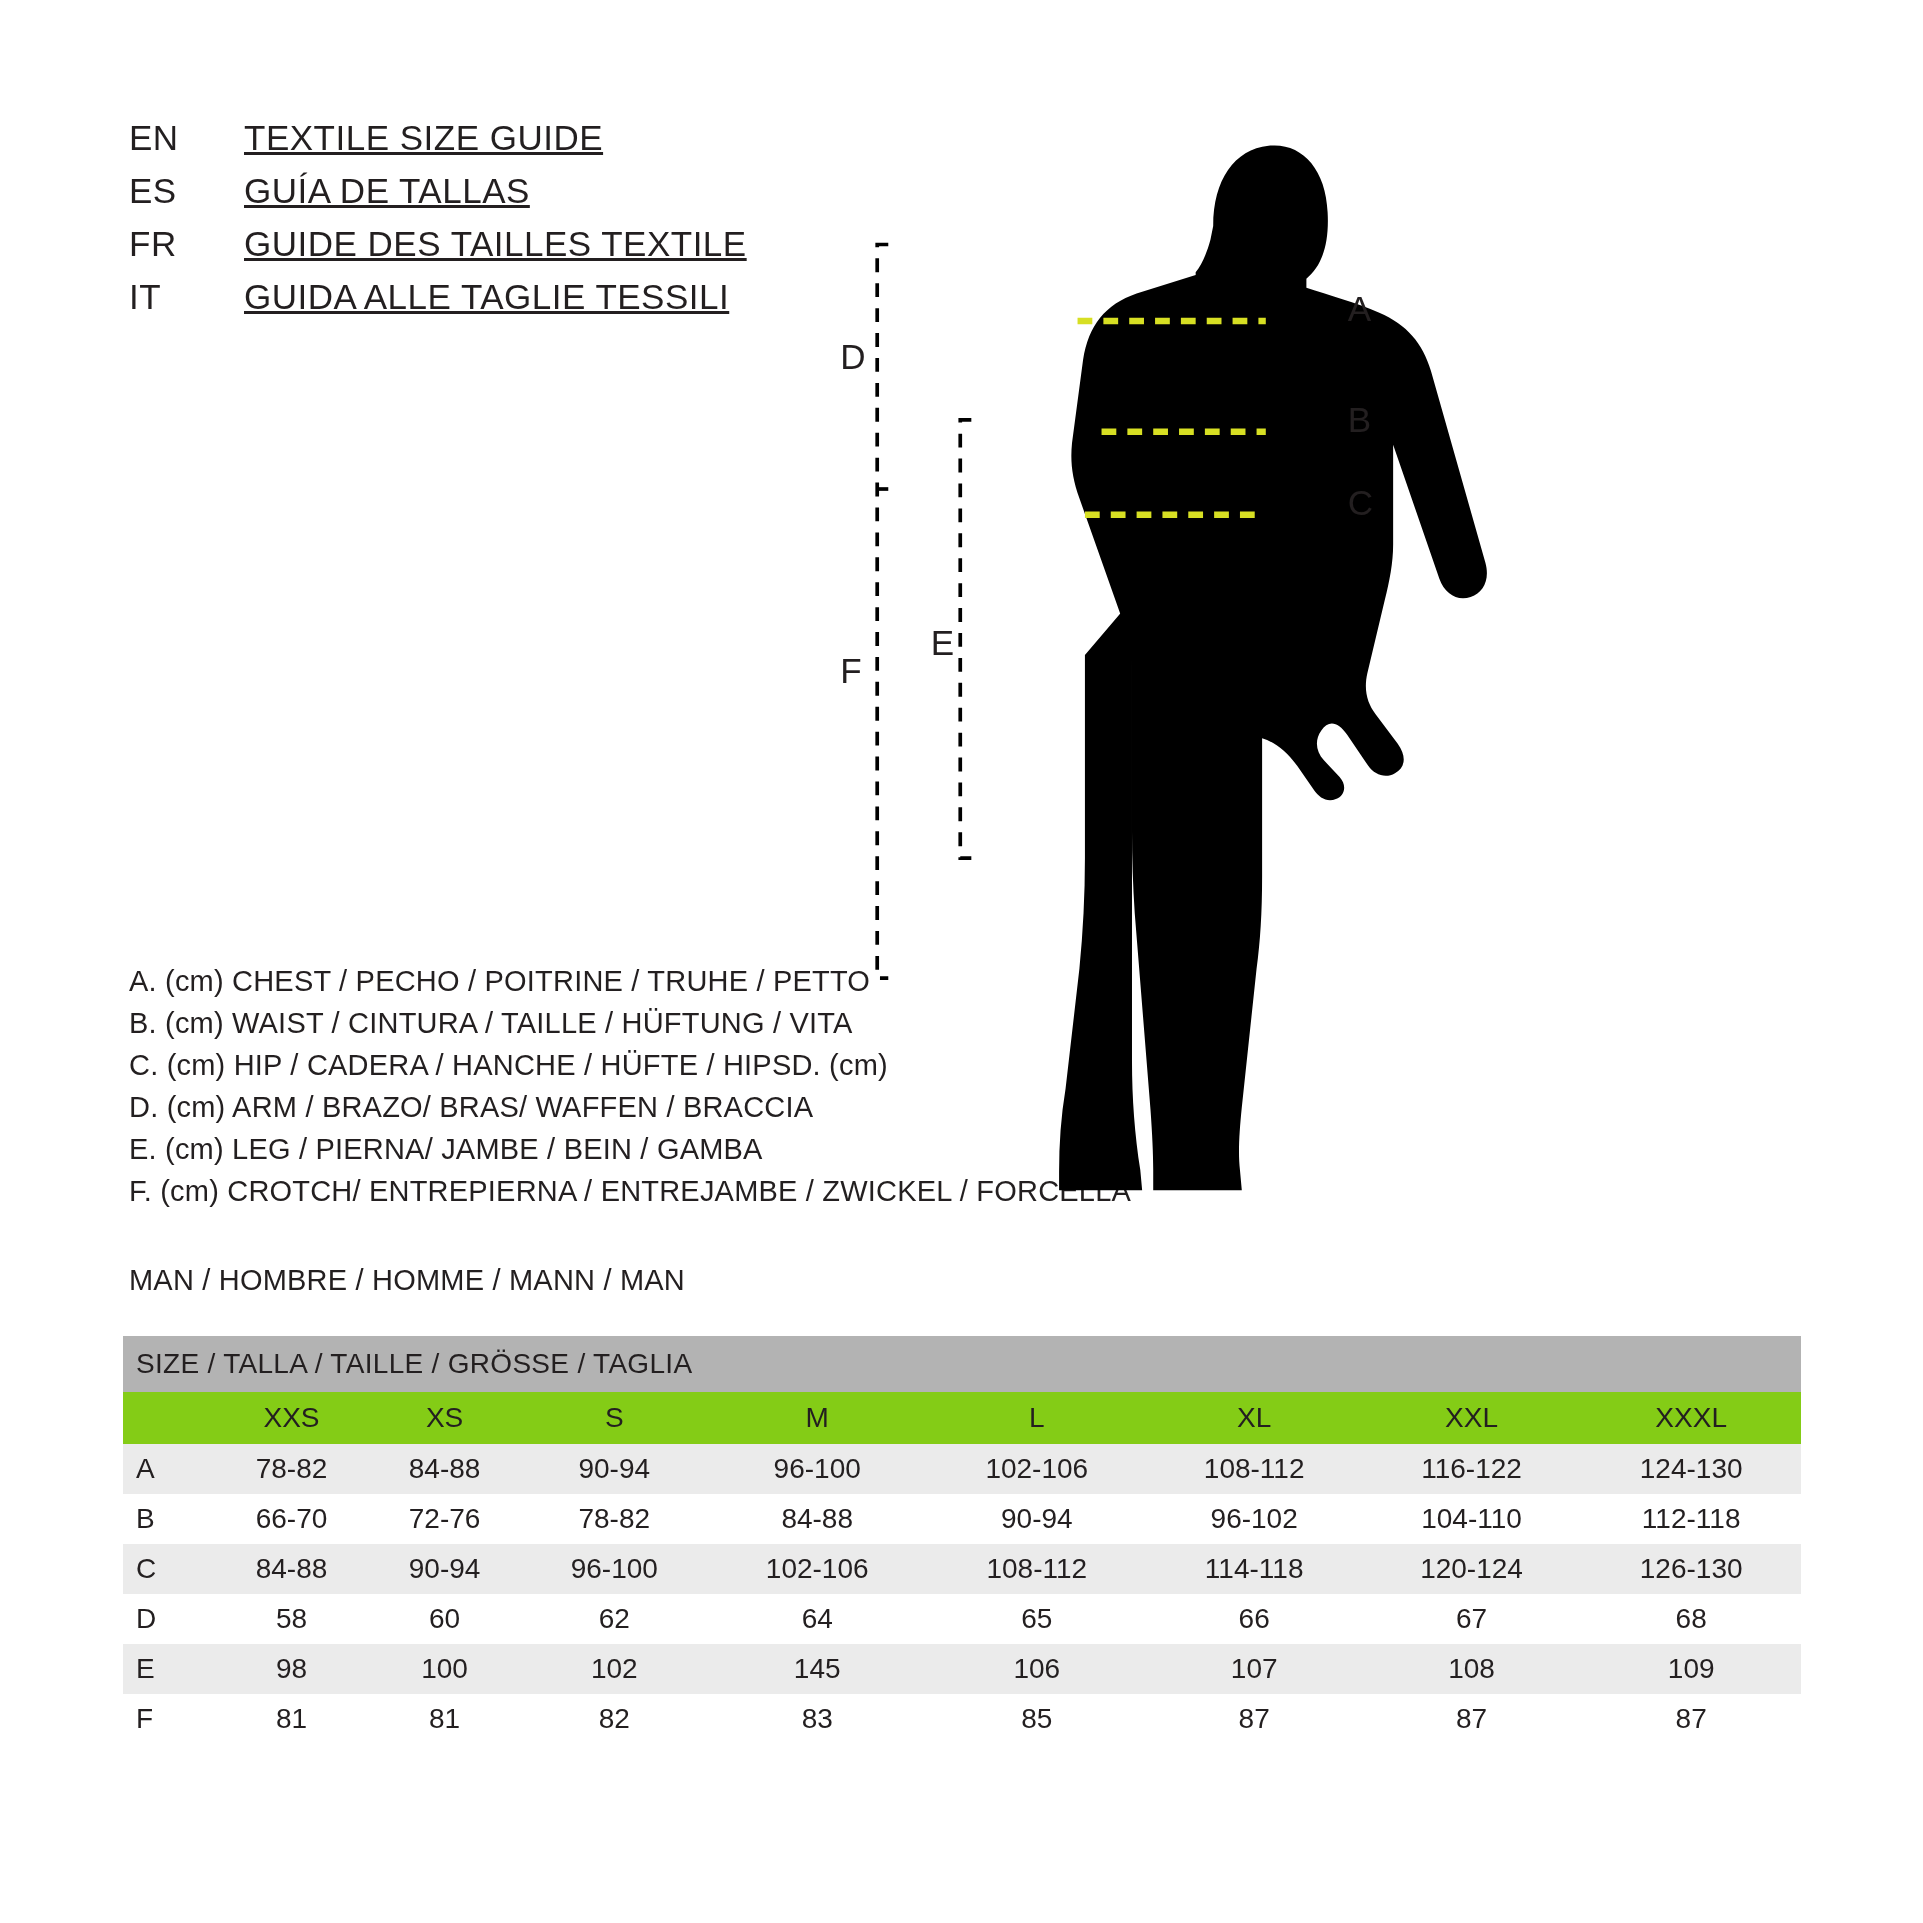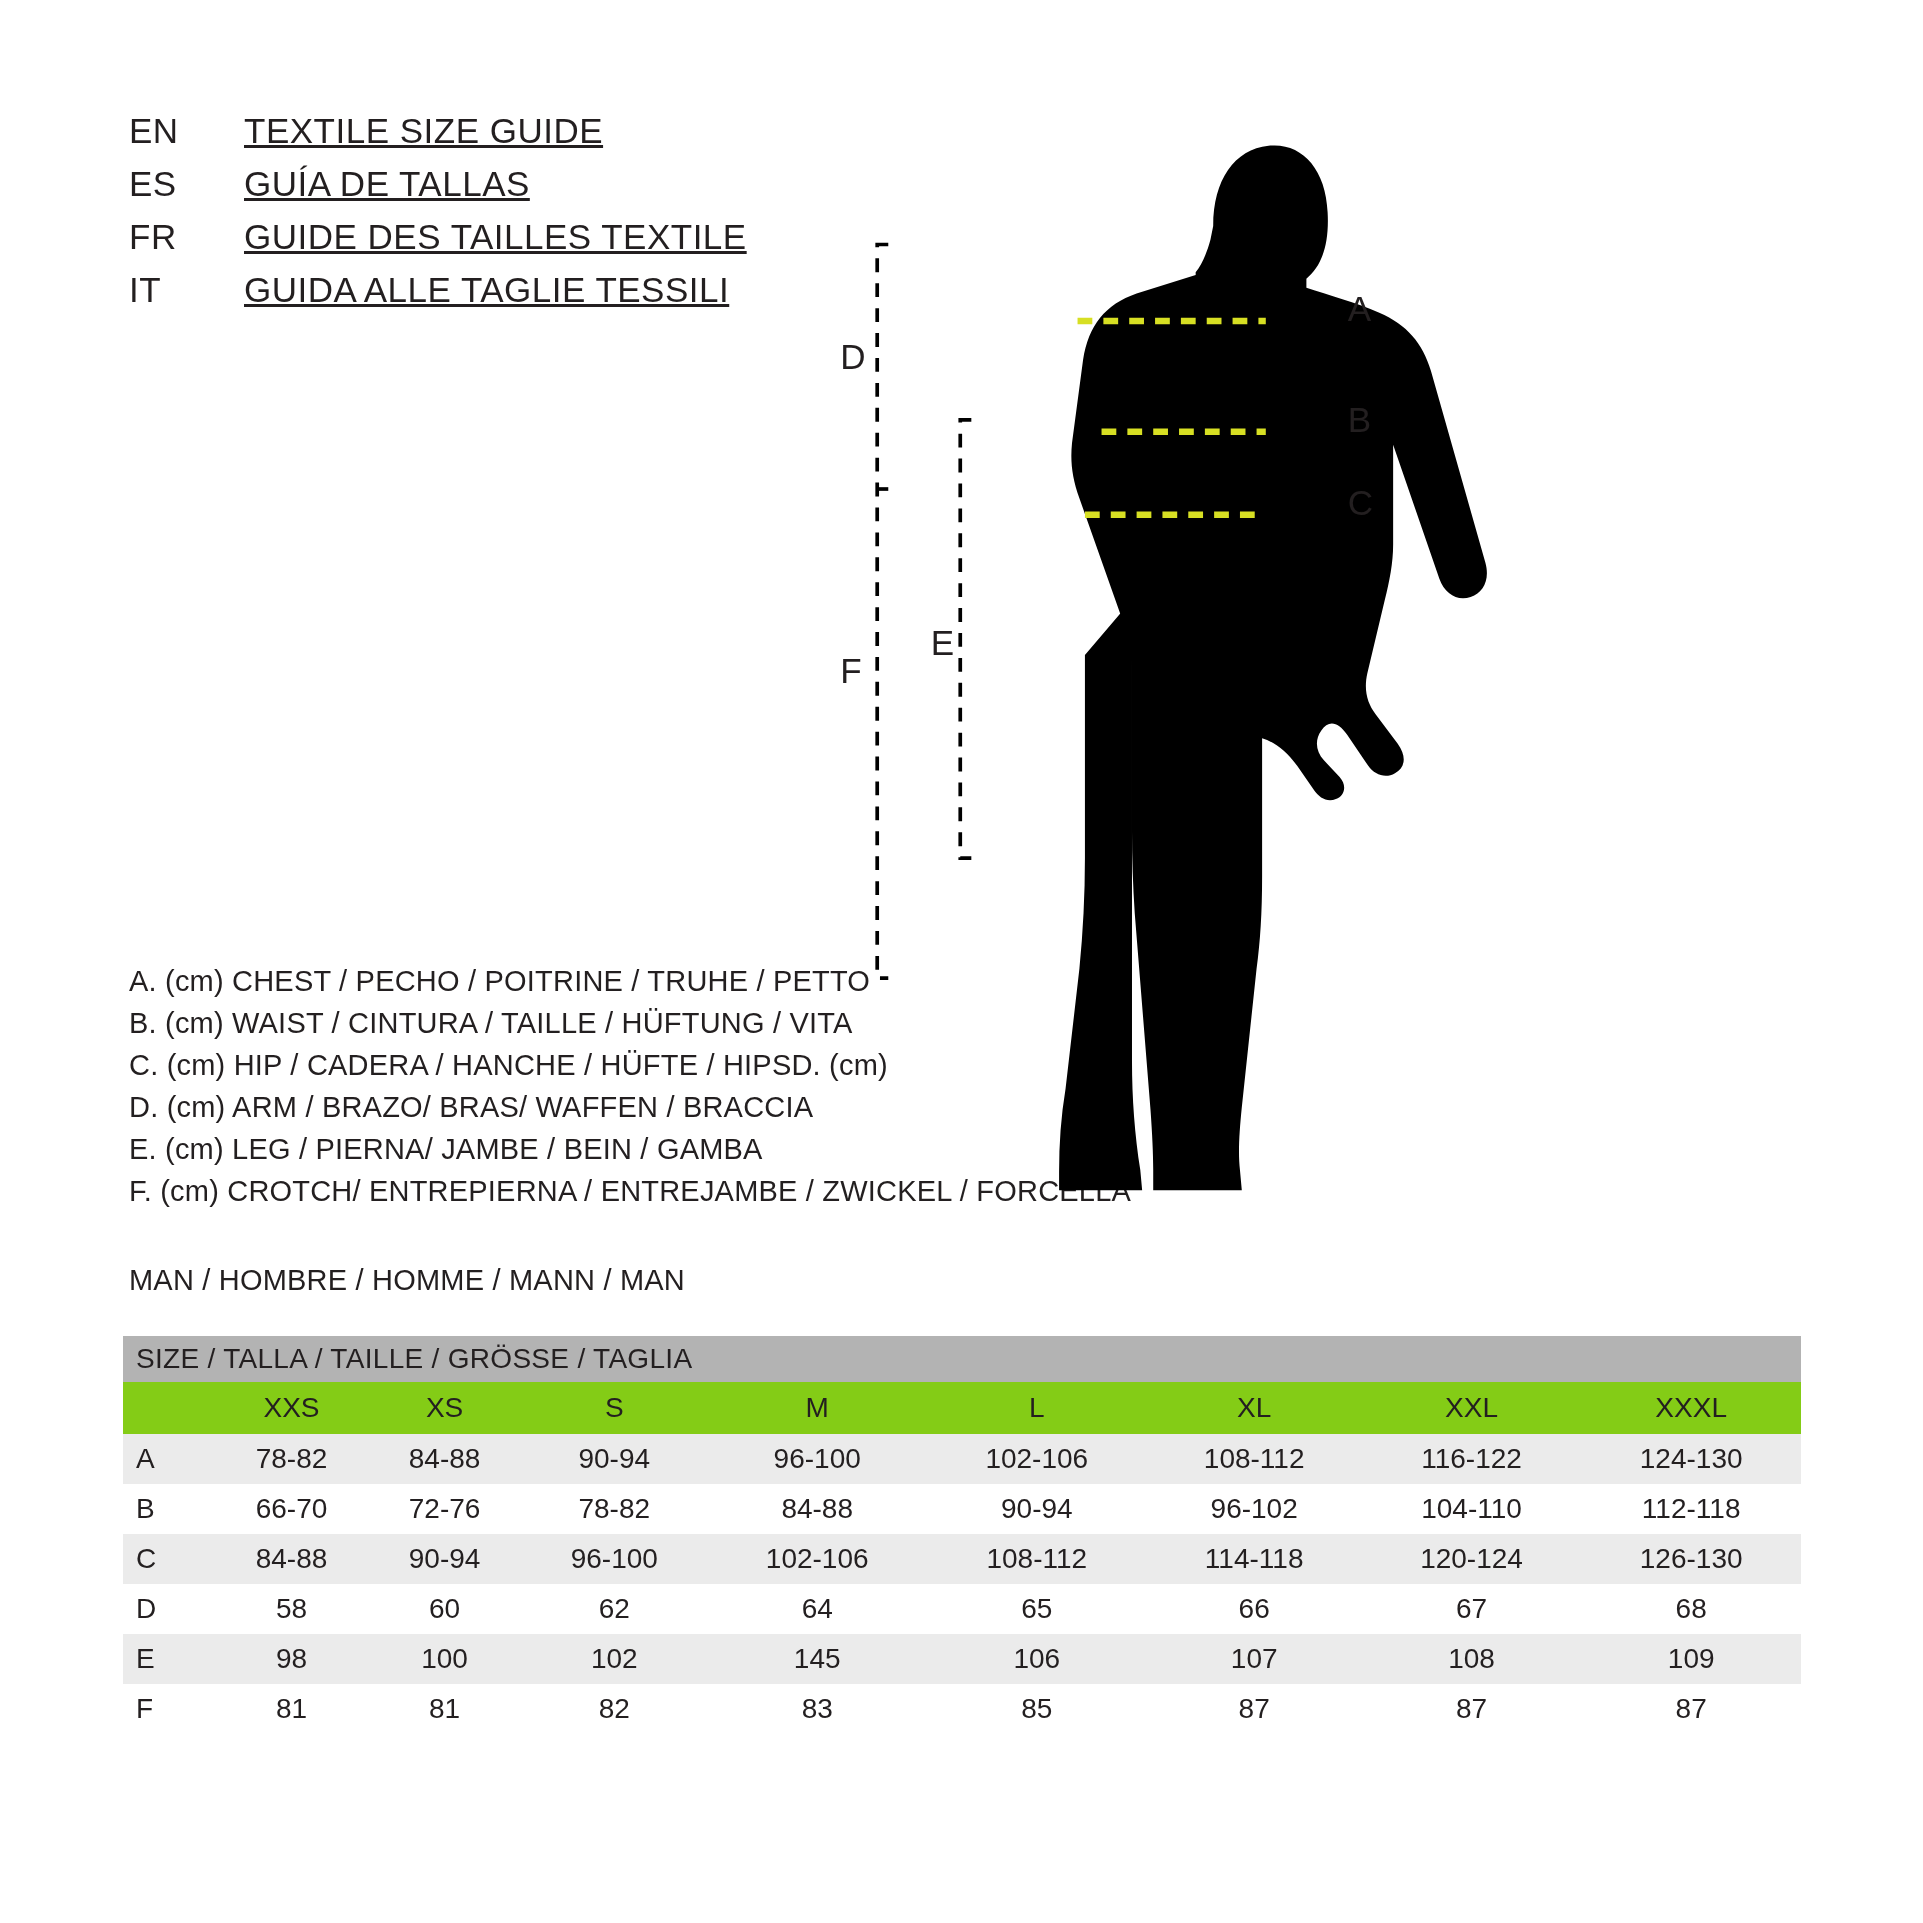--- a/index.html
+++ b/index.html
@@ -17,21 +17,21 @@
   }
 
   
   .title-block {
     position: absolute;
     left: 129px;
     top: 111px;
   }
   .title-row {
     display: flex;
-    align-items: flex-start;
+    align-items: center;
     height: 53px;
   }
   .title-lang {
     width: 115px;
     font-size: 35px;
     letter-spacing: 0.5px;
   }
   .title-text {
     font-size: 35px;
     letter-spacing: 0.5px;
@@ -83,21 +83,21 @@
     font-weight: normal;
     text-align: center;
     color: #231f20;
   }
   .size-table .hdr-row td {
     background: #b3b3b3;
     text-align: left;
     padding-left: 13px;
     font-size: 28px;
     letter-spacing: 0.3px;
-    height: 46px;
+    height: 56px;
   }
   .size-table .cols-row td {
     background: #84cc16;
     height: 52px;
   }
   .size-table .row-shaded td { background: #ebebeb; }
   .size-table .row-plain td { background: #ffffff; }
   .size-table td.rowlabel {
     text-align: left;
     padding-left: 13px;

